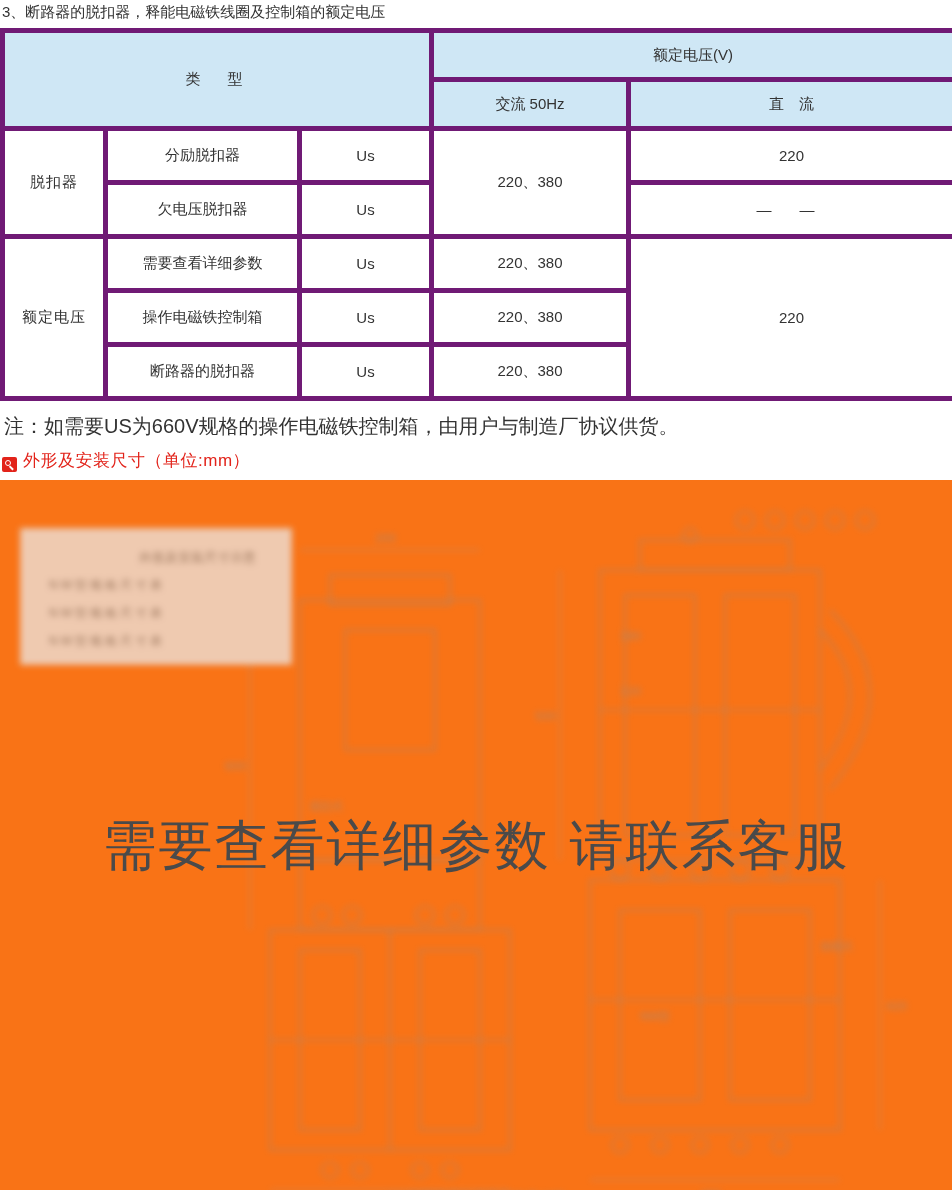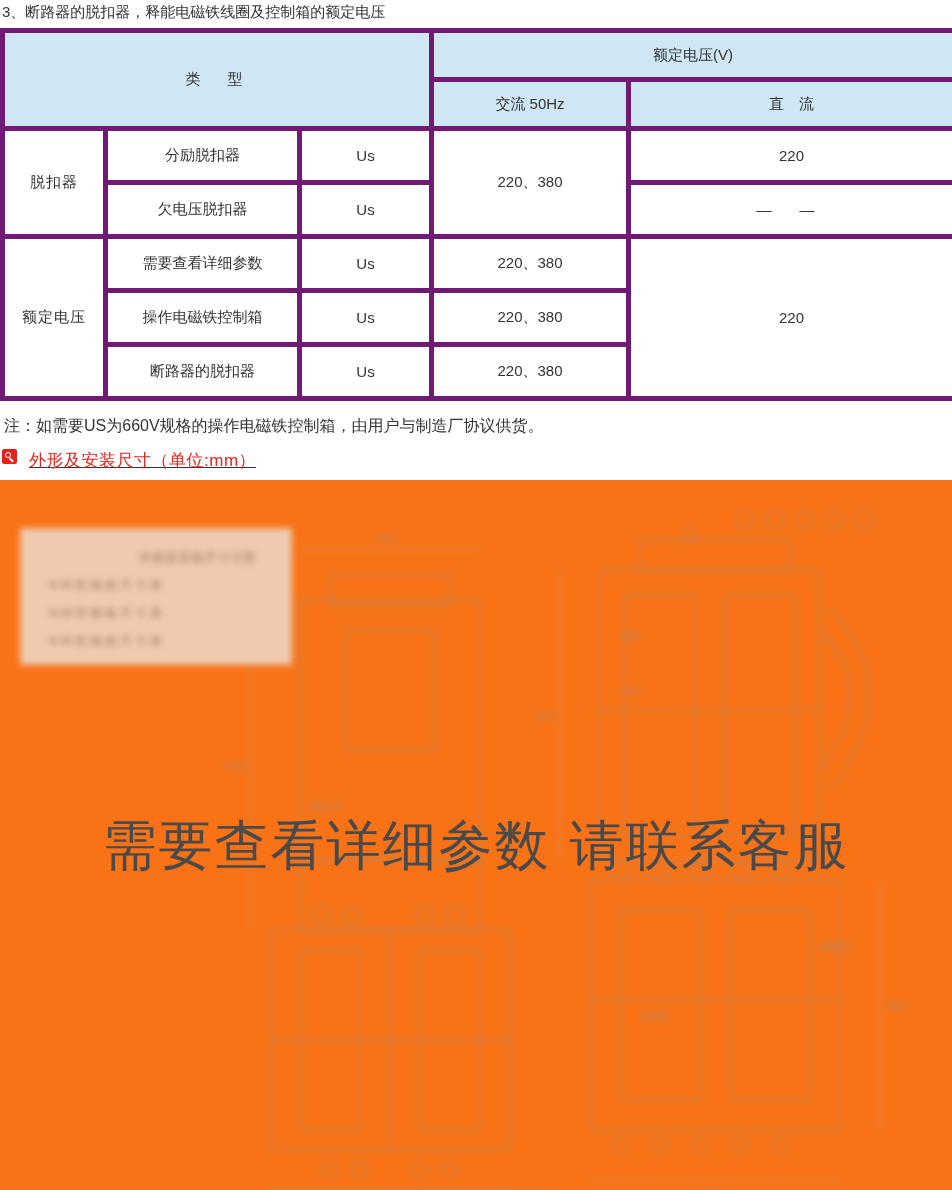--- a/index.html
+++ b/index.html
@@ -52,33 +52,32 @@
     letter-spacing: 6px;
   }
   .cell-label {
     letter-spacing: 1px;
     text-align: right;
   }
   .dash-cell {
     letter-spacing: 12px;
   }
   .note {
-    font-size: 16px;
+    font-size: 20px;
     color: #333;
     padding: 14px 0 10px 4px;
     line-height: 22px;
   }
 
   
   .red-head {
     display: flex;
-    align-items: flex-start;
-    gap: 12px;
+    align-items: flex-end;
+    gap: 6px;
     padding: 2px 0 8px 2px;
-    text-decoration: underline;
   }
   .red-head .ico {
     width: 15px;
     height: 15px;
     background: #e2231a;
     border-radius: 2px;
     position: relative;
     flex: 0 0 auto;
   }
   .red-head .ico::before {

